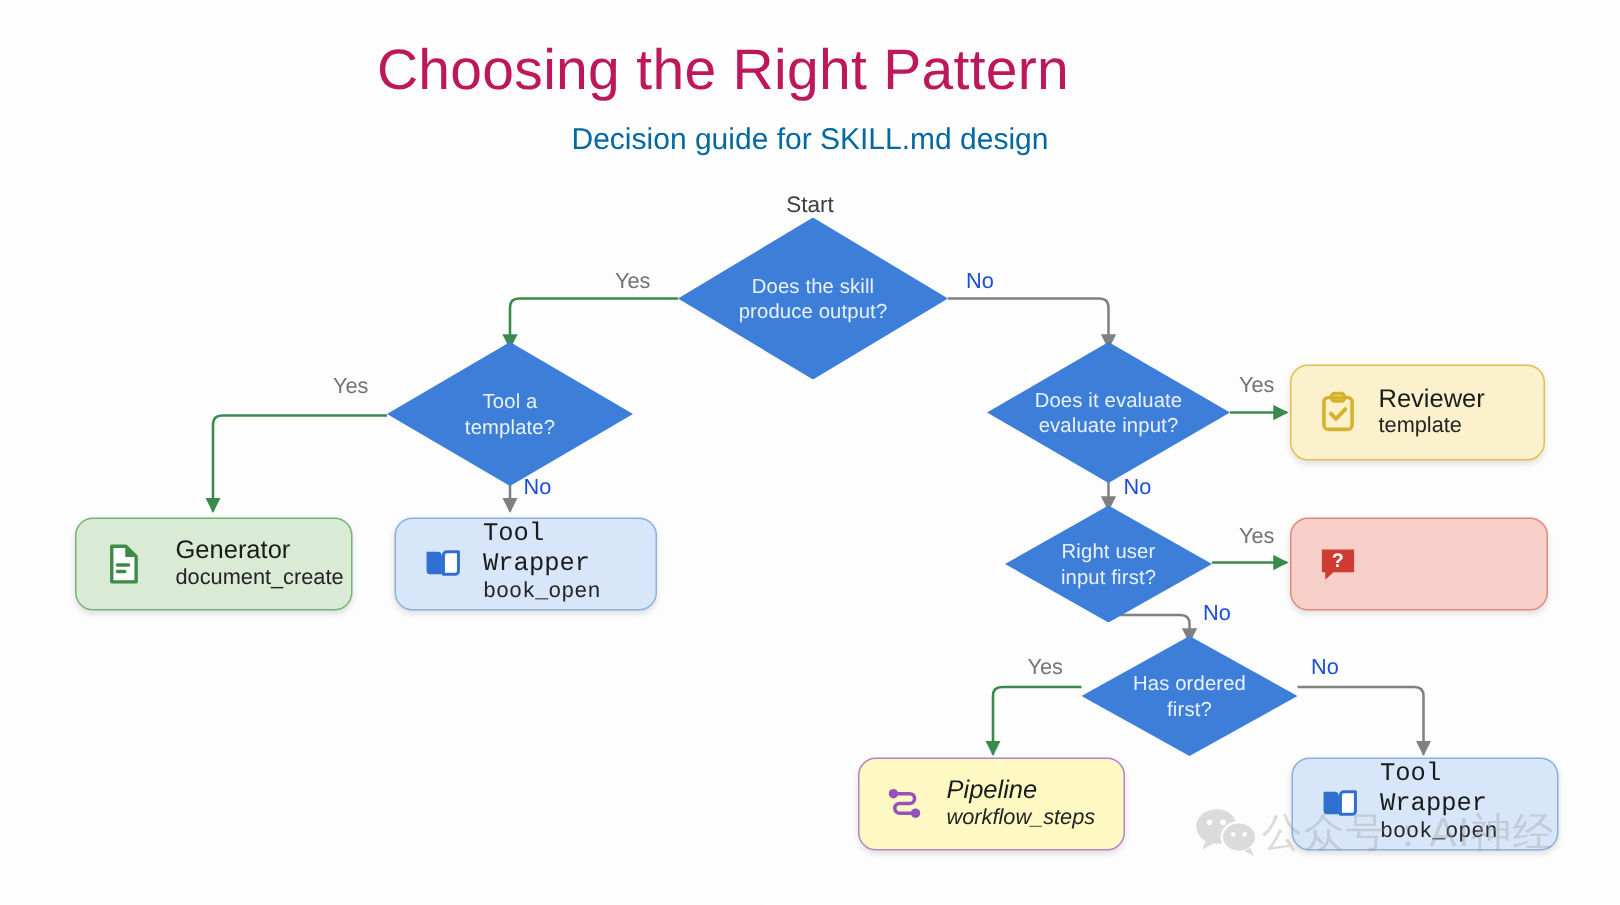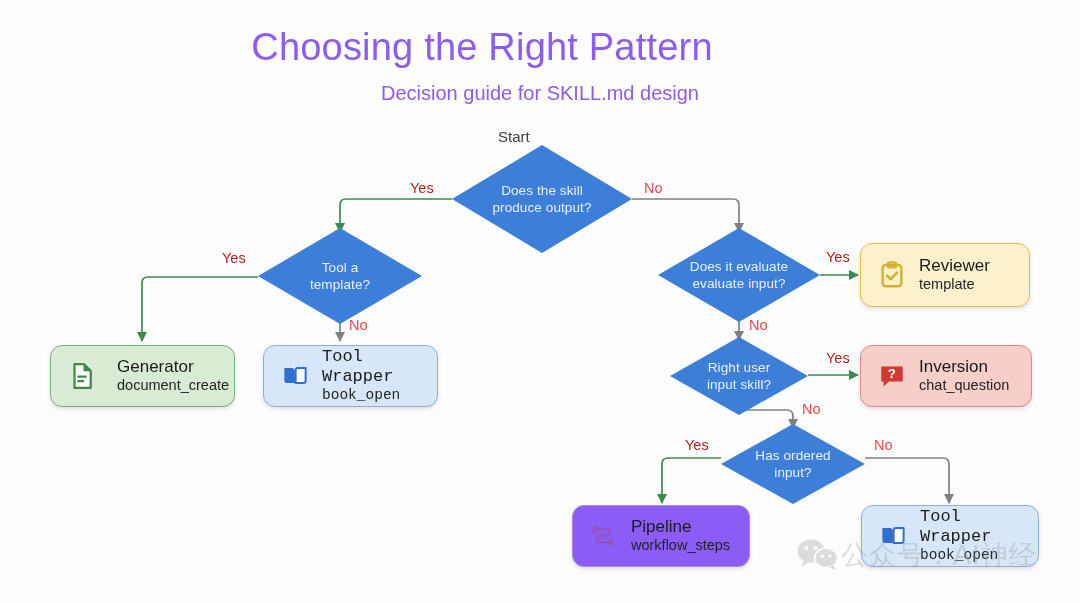--- a/index.html
+++ b/index.html
@@ -24,36 +24,36 @@
 
   
   .title {
     position: absolute;
     left: 0; top: 26px;
     width: 964px;
     text-align: center;
     font-size: 38px;
     font-weight: 400;
     letter-spacing: 0.2px;
-    color: #8b5cf6;
+    color: #be185d;
   }
   .subtitle {
     position: absolute;
     left: 0; top: 82px;
     width: 1080px;
     text-align: center;
     font-size: 20px;
     font-weight: 400;
-    color: #8b5cf6;
+    color: #0369a1;
   }
   .start-label {
     position: absolute;
     left: 498px; top: 128px;
     width: 84px;
-    text-align: left;
+    text-align: center;
     font-size: 15px;
     color: #3c4043;
   }
 
   
   #edges {
     position: absolute;
     left: 0; top: 0;
     width: 1080px; height: 603px;
     pointer-events: none;
@@ -91,30 +91,30 @@
   }
   .card .card-text { display: flex; flex-direction: column; line-height: 1.18; }
   .card .card-title { font-size: 17px; color: #1b1b1b; }
   .card .card-sub   { font-size: 14.5px; color: #242424; }
   .card .card-icon  { flex: 0 0 auto; width: 30px; height: 30px; display: block; }
 
   .card.green  { background: #d9ead5; border-color: #76b377; gap: 20px; }
   .card.blue   { background: #d7e6f8; border-color: #8ab0dc; font-family: Liberation Mono, monospace; }
   .card.yellow { background: #fbf2cd; border-color: #dfbf4a; }
   .card.red    { background: #f6cfc9; border-color: #e08a7c; }
-  .card.purple { background: #8b5cf6; border-color: #b583cb; }
+  .card.purple { background: #fef9c3; border-color: #b583cb; font-style: italic; }
 
   
   .edge-label {
     position: absolute;
     font-size: 14.5px;
-    color: #ef4444;
+    color: #1d4ed8;
     white-space: nowrap;
   }
-  .edge-label.yes { color: #b91c1c; }
+  .edge-label.yes { color: #737373; }
 
   
   .watermark {
     position: absolute;
     left: 795px; top: 537px;
     display: flex;
     align-items: center;
     opacity: 0.34;
     pointer-events: none;
   }
@@ -197,28 +197,28 @@
   <div class="diamond" style="left:658px; top:228px; width:162px; height:94px;align-items:center;">
     <span>
       <span>Does it evaluate</span>
       <span>evaluate input?</span>
     </span>
   </div>
 
   <div class="diamond" style="left:670px; top:337px; width:138px; height:78px;">
     <span>
       <span>Right user</span>
-      <span>input skill?</span>
+      <span>input first?</span>
     </span>
   </div>
 
   <div class="diamond" style="left:721px; top:424px; width:144px; height:80px;">
     <span>
       <span>Has ordered</span>
-      <span>input?</span>
+      <span>first?</span>
     </span>
   </div>
 
   <div class="card green" style="left:50px; top:345px; width:185px; height:62px;">
     <svg class="card-icon" viewBox="0 0 24 24">
       <path d="M6 2.5h7.5L19 8v13.5H6z" fill="#ffffff" stroke="#3d8b46" stroke-width="1.8" stroke-linejoin="round"></path>
       <path d="M13.2 2.6v5.6h5.6" fill="#3d8b46"></path>
       <path d="M9 12.5h6M9 16h4" stroke="#3d8b46" stroke-width="1.8" stroke-linecap="round"></path>
     </svg>
     <div class="card-text">
@@ -249,24 +249,20 @@
       <div class="card-title">Reviewer</div>
       <div class="card-sub">template</div>
     </div>
   </div>
 
   <div class="card red" style="left:860px; top:345px; width:172px; height:62px;">
     <svg class="card-icon" viewBox="0 0 24 24">
       <path d="M3.4 4.3h17.2v12.1H9.6l-4.4 4v-4H3.4z" fill="#cf3a32"></path>
       <text x="11.9" y="13.6" text-anchor="middle" font-size="10.5" font-family="Liberation Sans, sans-serif" fill="#ffffff" font-weight="bold">?</text>
     </svg>
-    <div class="card-text">
-      <div class="card-title">Inversion</div>
-      <div class="card-sub">chat_question</div>
-    </div>
   </div>
 
   <div class="card purple" style="left:572px; top:505px; width:178px; height:62px;">
     <svg class="card-icon" viewBox="0 0 24 24">
       <path d="M6.5 6.5h7.5a2.6 2.6 0 0 1 0 5.2H8.6a2.6 2.6 0 0 0 0 5.2h7.4" fill="none" stroke="#9552bd" stroke-width="1.9" stroke-linecap="round"></path>
       <circle cx="5.3" cy="6.5" r="2.5" fill="#9552bd"></circle>
       <circle cx="17.1" cy="16.9" r="2.5" fill="#9552bd"></circle>
     </svg>
     <div class="card-text">
       <div class="card-title">Pipeline</div>

